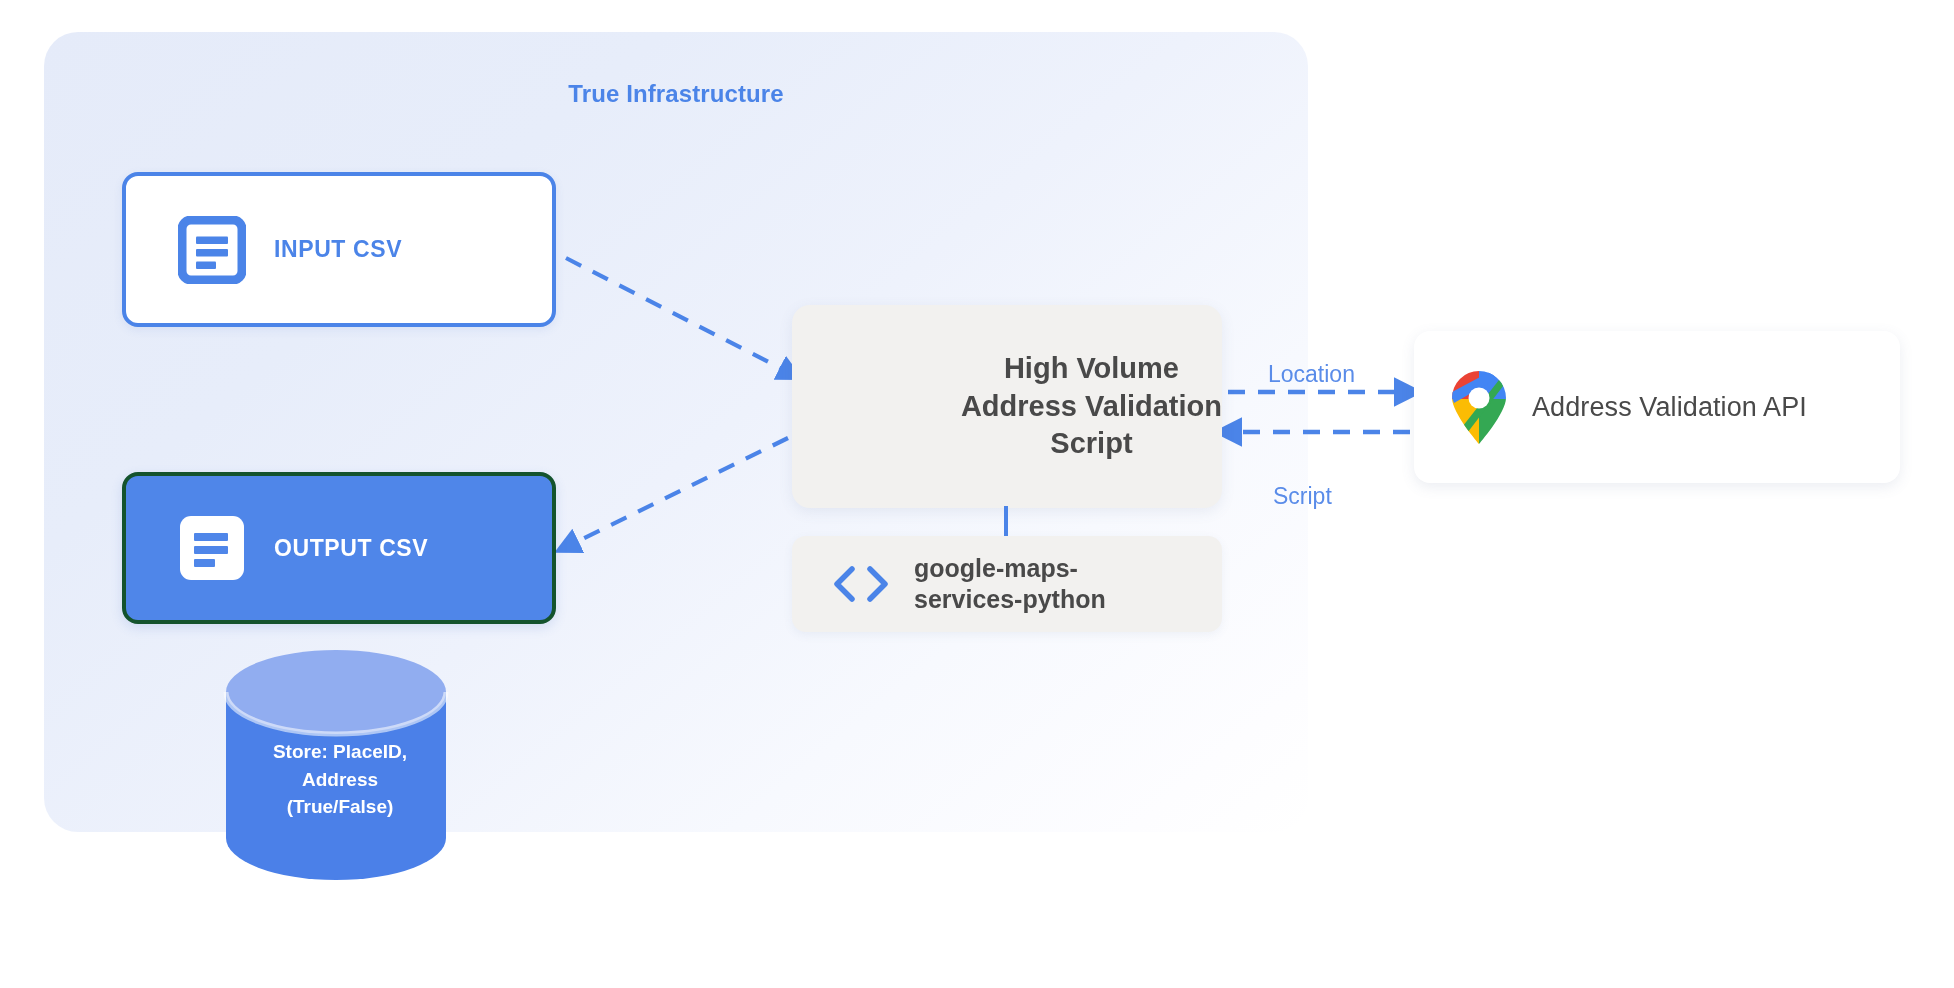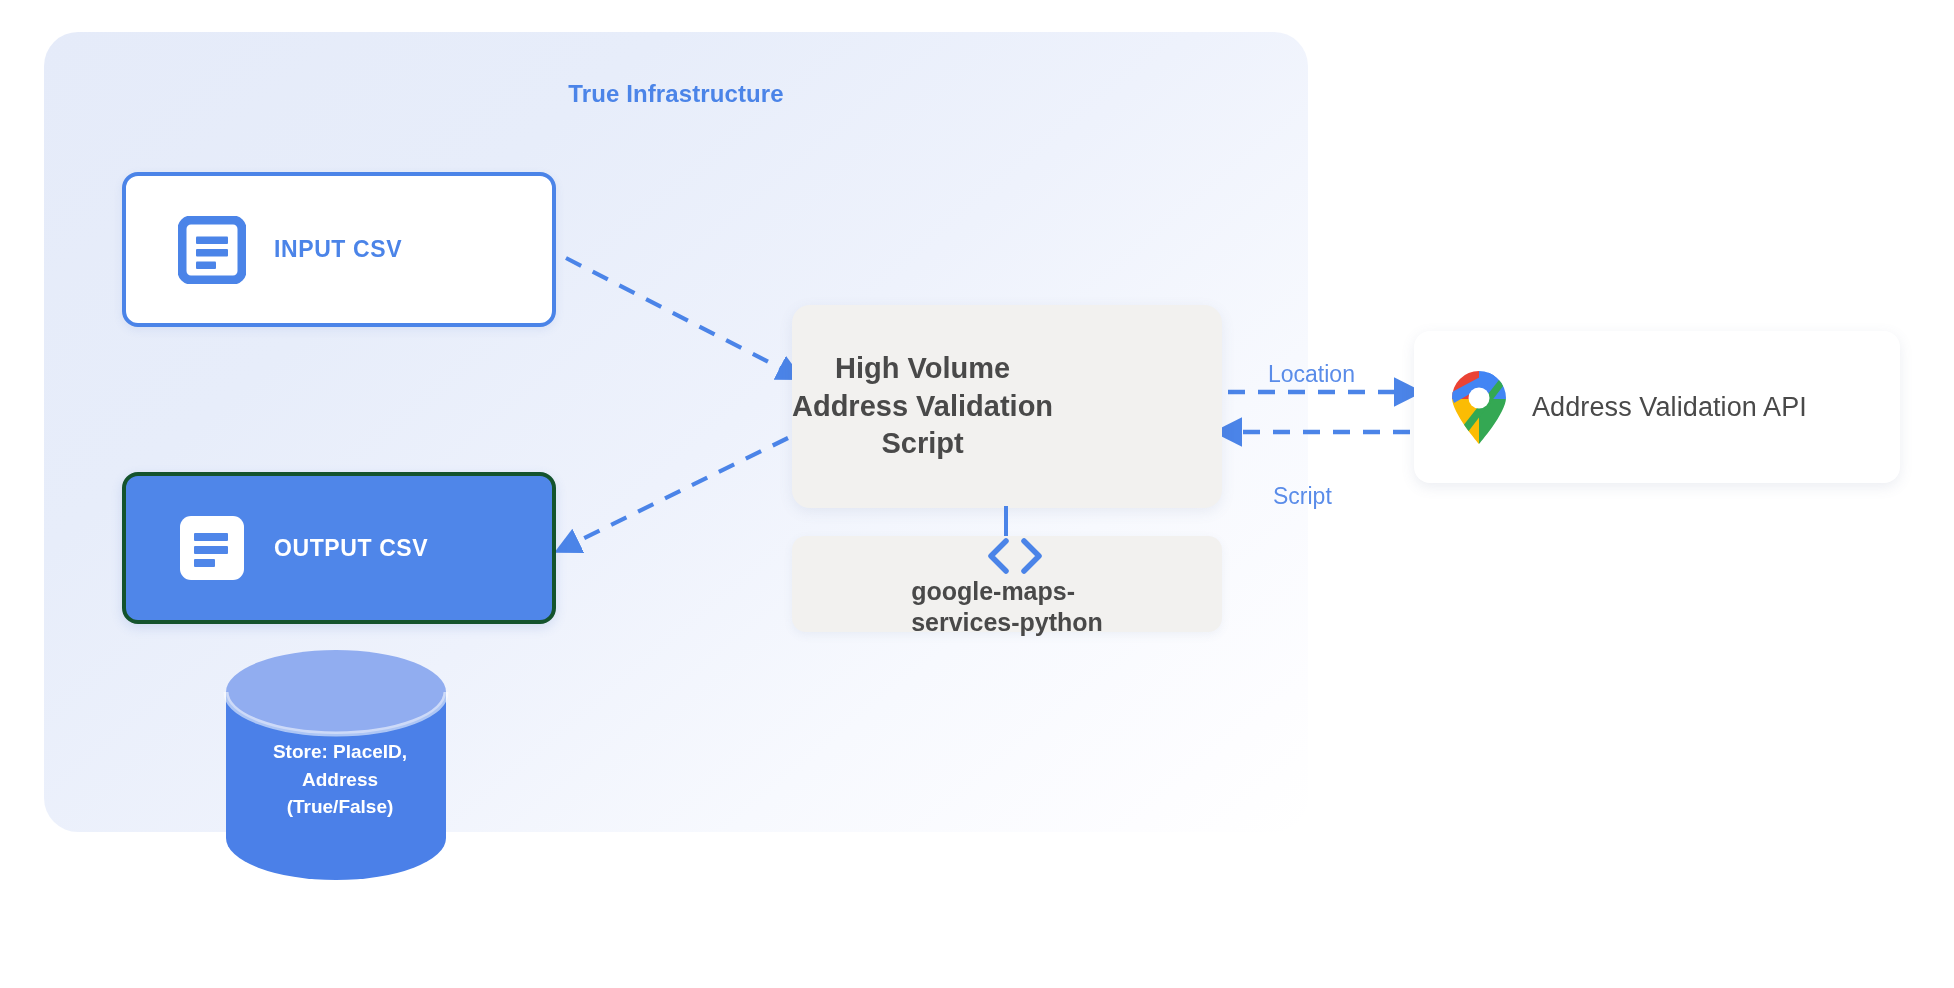--- a/index.html
+++ b/index.html
@@ -107,21 +107,21 @@
     position: absolute;
     left: 792px;
     top: 305px;
     width: 430px;
     height: 203px;
     border-radius: 18px;
     background: #f2f1ef;
     box-shadow: 0 4px 14px rgba(90,110,150,.10);
     display: flex;
     align-items: center;
-    justify-content: flex-start;
+    justify-content: flex-end;
   }
   #script-box .script-label {
     color: #494949;
     font-size: 29px;
     font-weight: bold;
     line-height: 1.3;
     text-align: center;
   }
 
   
@@ -139,21 +139,20 @@
     position: absolute;
     left: 792px;
     top: 536px;
     width: 430px;
     height: 96px;
     border-radius: 14px;
     background: #f2f1ef;
     box-shadow: 0 3px 10px rgba(90,110,150,.08);
     display: flex;
     align-items: center;
-    flex-direction: column;
   }
   .code-icon {
     width: 62px;
     height: 40px;
     margin-left: 38px;
     margin-right: 22px;
     flex: 0 0 auto;
   }
   #library-box .lib-label {
     color: #494949;

